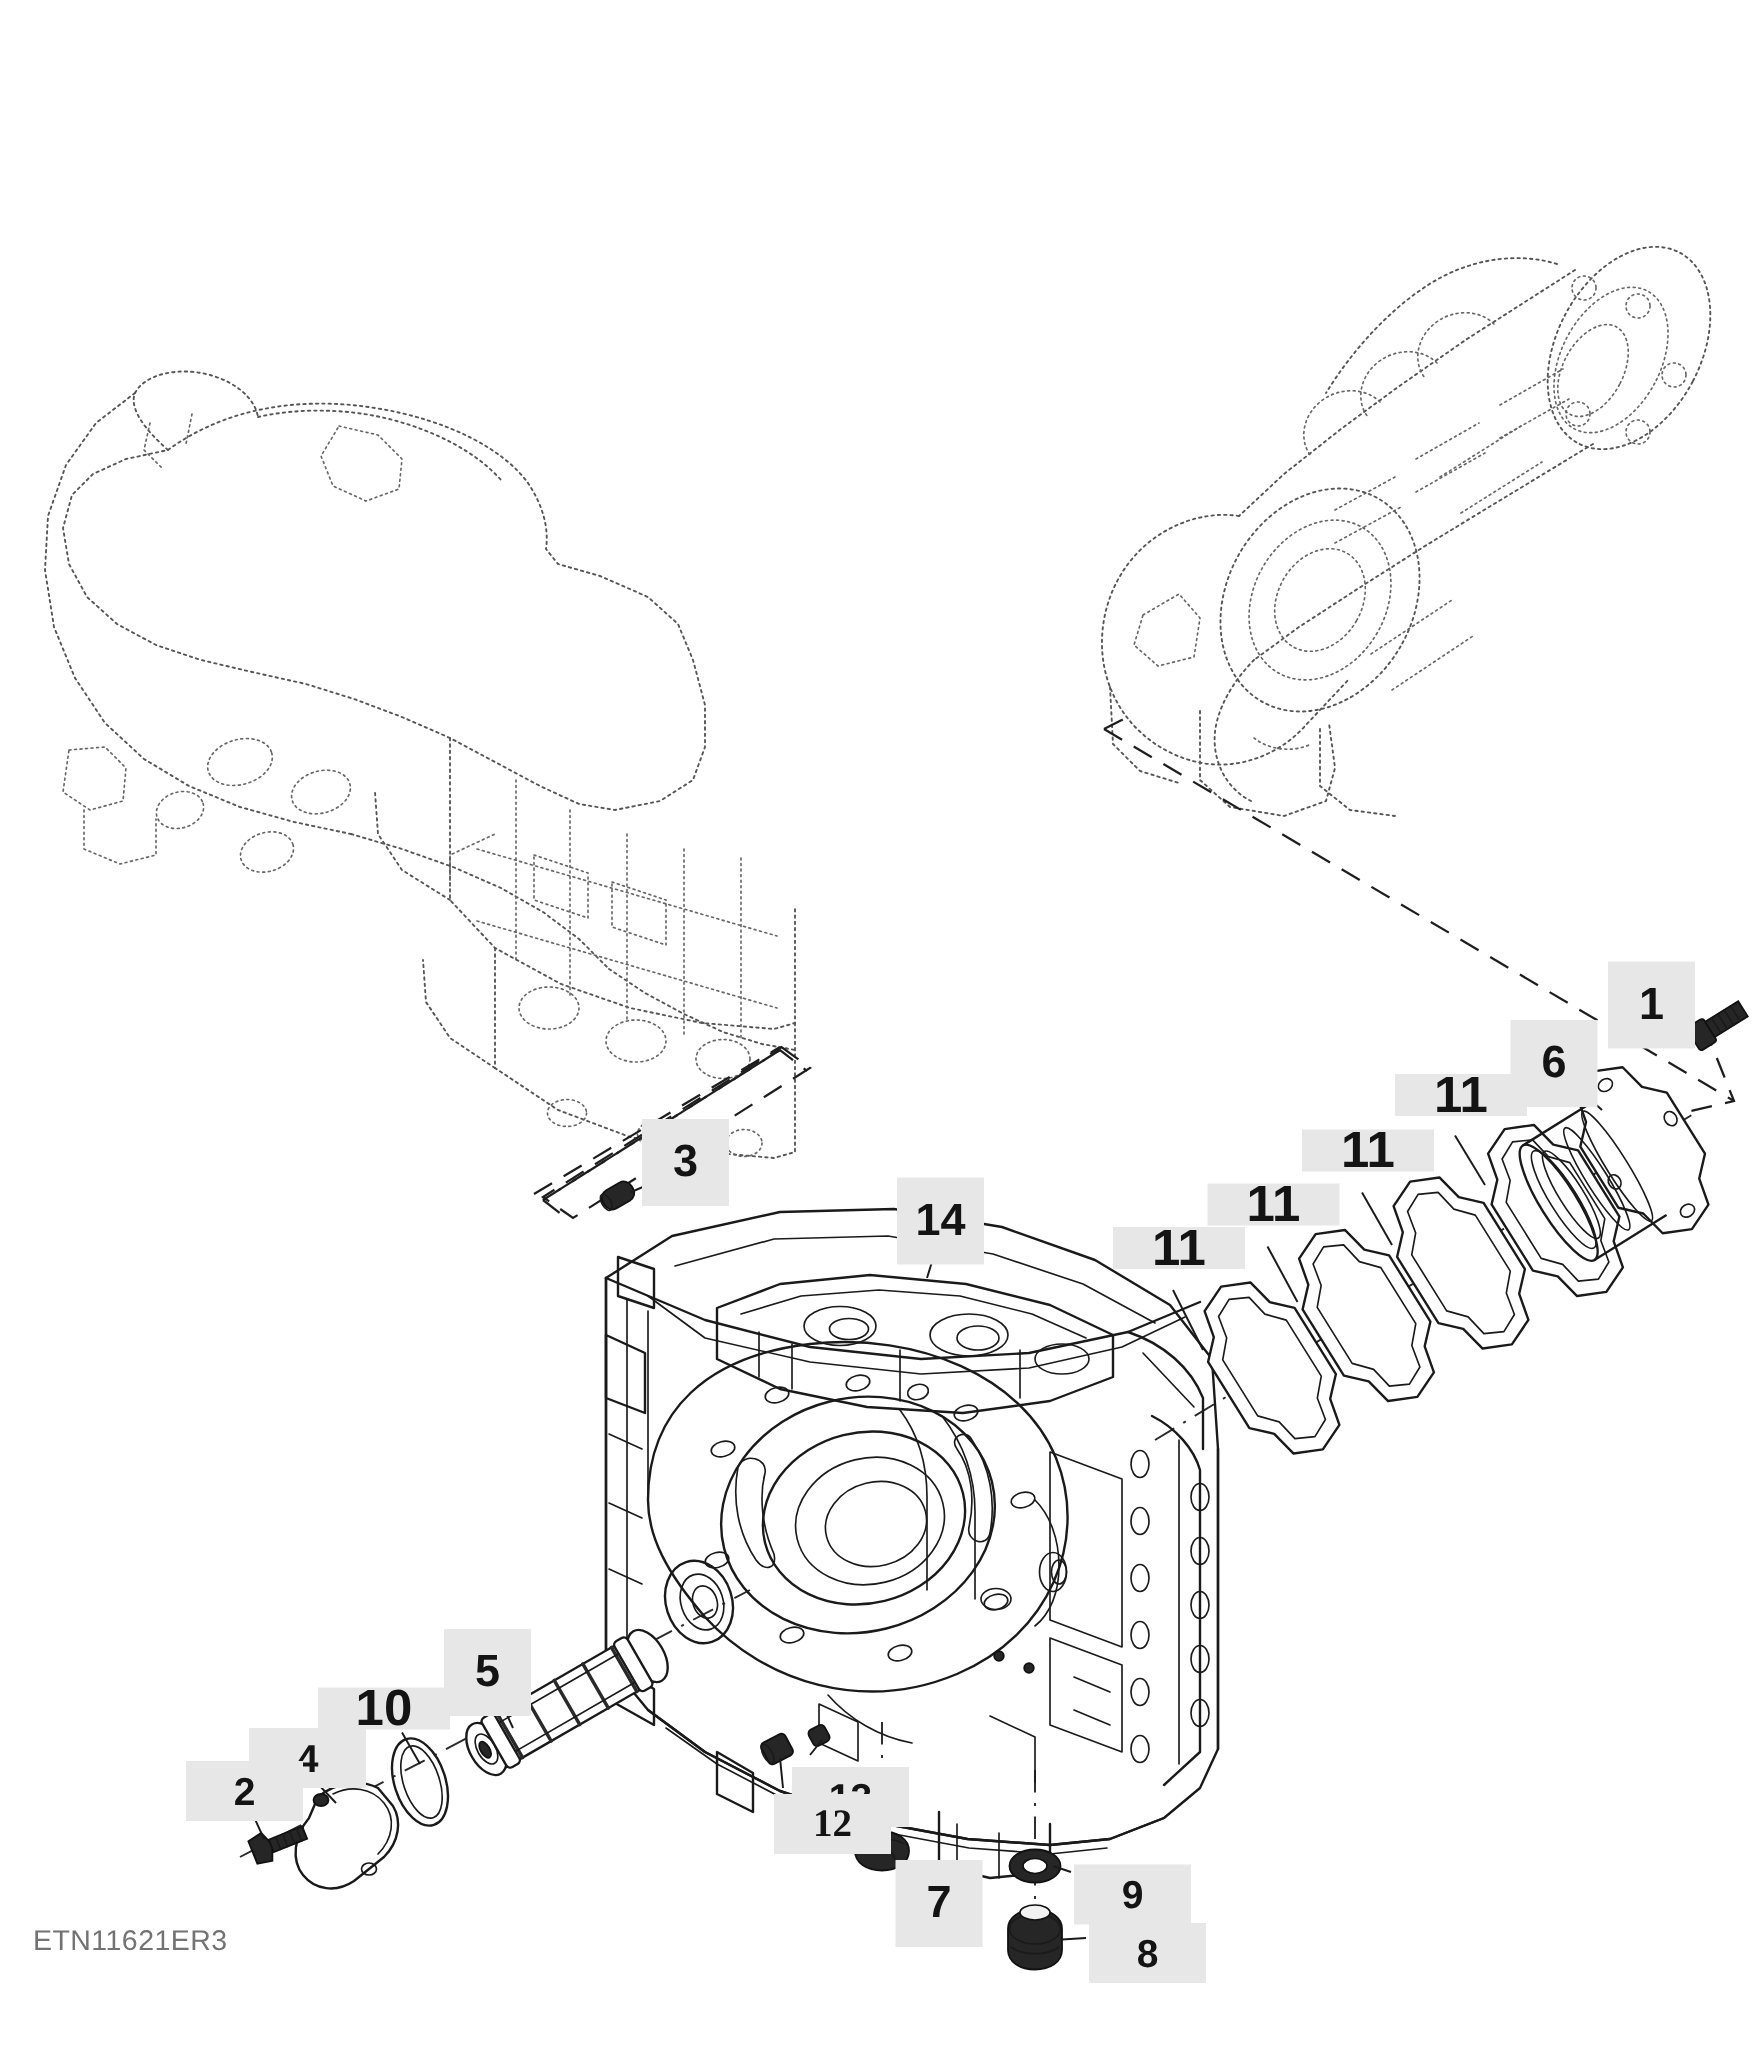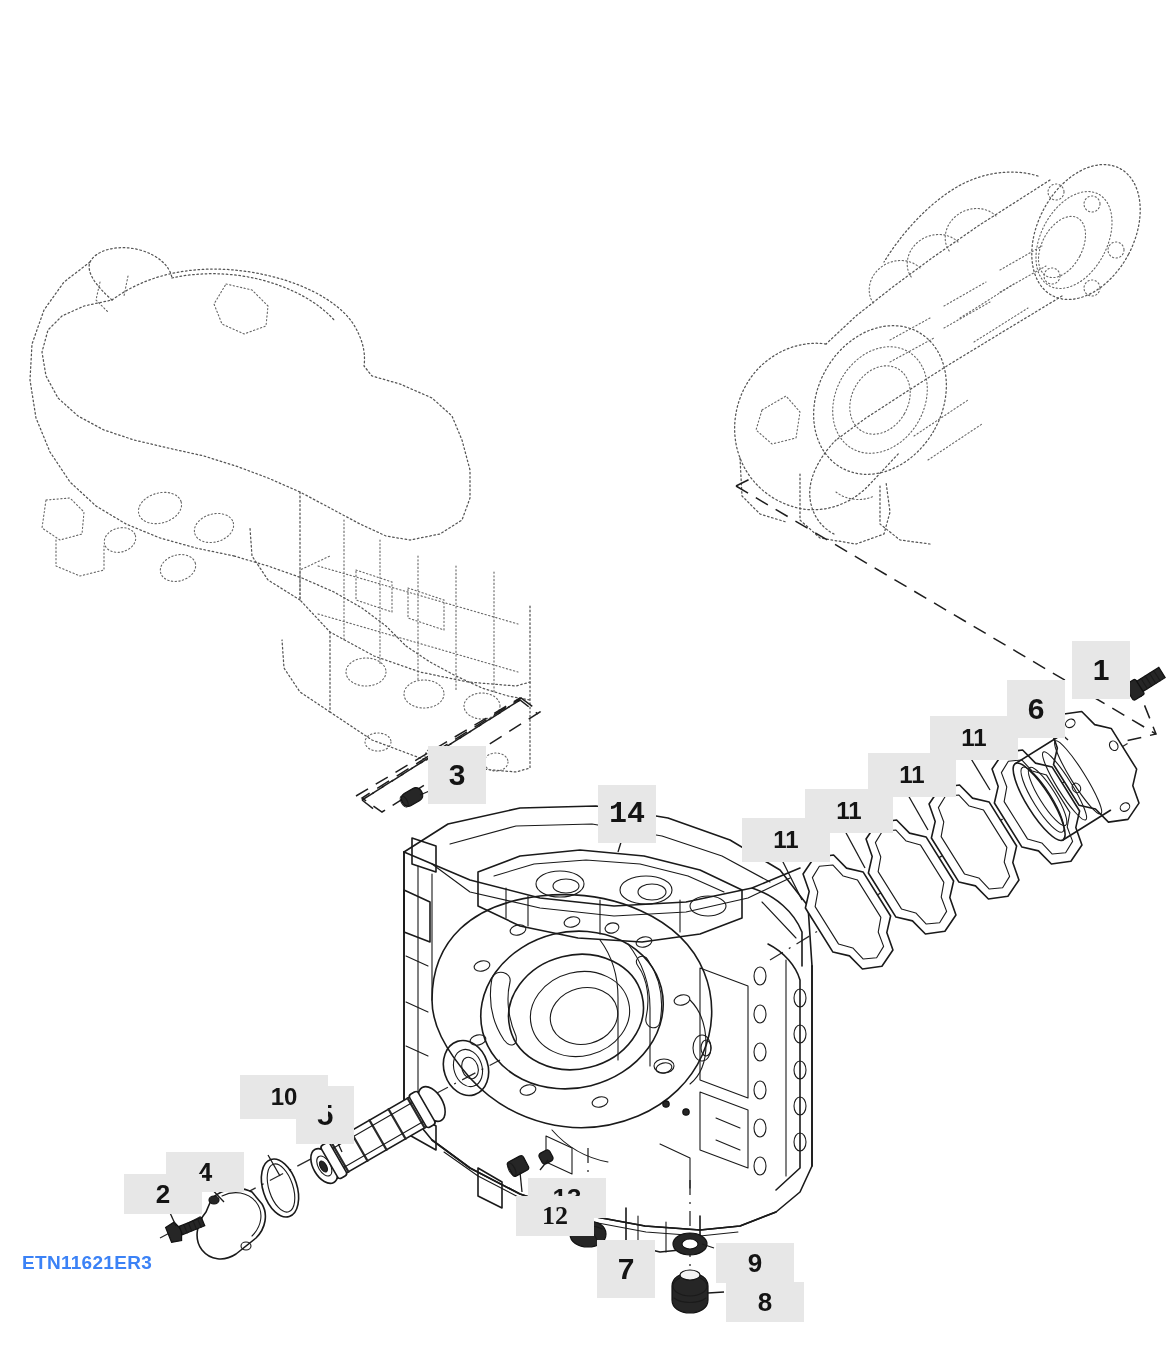--- a/index.html
+++ b/index.html
@@ -41,31 +41,31 @@
     height: 58px;
     font-size: 30px;
   }
   .callout.wide {
     width: 78px;
     height: 40px;
     font-size: 26px;
   }
   .callout.wide2 {
     width: 88px;
-    height: 44px;
-    font-size: 24px;
+    height: 28px;
+    font-size: 34px;
   }
   #figure-code {
     position: absolute;
     left: 22px;
-    top: 1252px;
+    top: 1284px;
     font-family: "Liberation Sans", sans-serif;
-    font-weight: bold;
+    font-weight: normal;
     font-size: 19px;
-    color: #3b82f6;
+    color: #737373;
     letter-spacing: 0.3px;
   }
   
   .ln    { fill: none; stroke: #1a1a1a; stroke-width: 1.6; stroke-linejoin: round; stroke-linecap: round; }
   .ln-t  { fill: none; stroke: #1a1a1a; stroke-width: 1.1; stroke-linejoin: round; stroke-linecap: round; }
   .ln-h  { fill: none; stroke: #2a2a2a; stroke-width: 2.3; stroke-linejoin: round; stroke-linecap: round; }
   .ghost { fill: none; stroke: #555555; stroke-width: 1.25; stroke-dasharray: 1.6 2.6; stroke-linecap: round; }
   .ghost2{ fill: none; stroke: #666666; stroke-width: 1.1; stroke-dasharray: 1.3 2.4; stroke-linecap: round; }
   .ctr   { fill: none; stroke: #2b2b2b; stroke-width: 1.3; stroke-dasharray: 15 7 2 7; }
   .asm   { fill: none; stroke: #1e1e1e; stroke-width: 1.5; stroke-dasharray: 14 9; }
@@ -434,23 +434,23 @@
 
   </svg>
 
   <div class="callout sq" style="left:1072px; top:641px;">1</div>
   <div class="callout sq" style="left:1007px; top:680px;">6</div>
   <div class="callout wide2" style="left:930px;  top:716px;">11</div>
   <div class="callout wide2" style="left:868px;  top:753px;">11</div>
   <div class="callout wide2" style="left:805px;  top:789px;">11</div>
   <div class="callout wide2" style="left:742px;  top:818px;">11</div>
   <div class="callout sq" style="left:428px;  top:746px;">3</div>
-  <div class="callout sq" style="left:598px;  top:785px;font-family:Liberation Mono, monospace;">14</div>
+  <div class="callout sq" style="left:598px;  top:785px;">14</div>
   <div class="callout sq" style="left:296px;  top:1086px;">5</div>
-  <div class="callout wide2" style="left:212px;  top:1075px;margin-left:28px;">10</div>
+  <div class="callout wide2" style="left:212px;  top:1125px;">10</div>
   <div class="callout wide" style="left:166px;  top:1152px;">4</div>
   <div class="callout wide" style="left:124px;  top:1174px;">2</div>
   <div class="callout wide" style="left:528px;  top:1178px;">13</div>
   <div class="callout wide" style="left:516px;  top:1196px;font-family:Liberation Serif, serif;">12</div>
   <div class="callout sq" style="left:597px;  top:1240px;">7</div>
   <div class="callout wide" style="left:716px;  top:1243px;">9</div>
   <div class="callout wide" style="left:726px;  top:1282px;">8</div>
 
   <div id="figure-code">ETN11621ER3</div>
 

